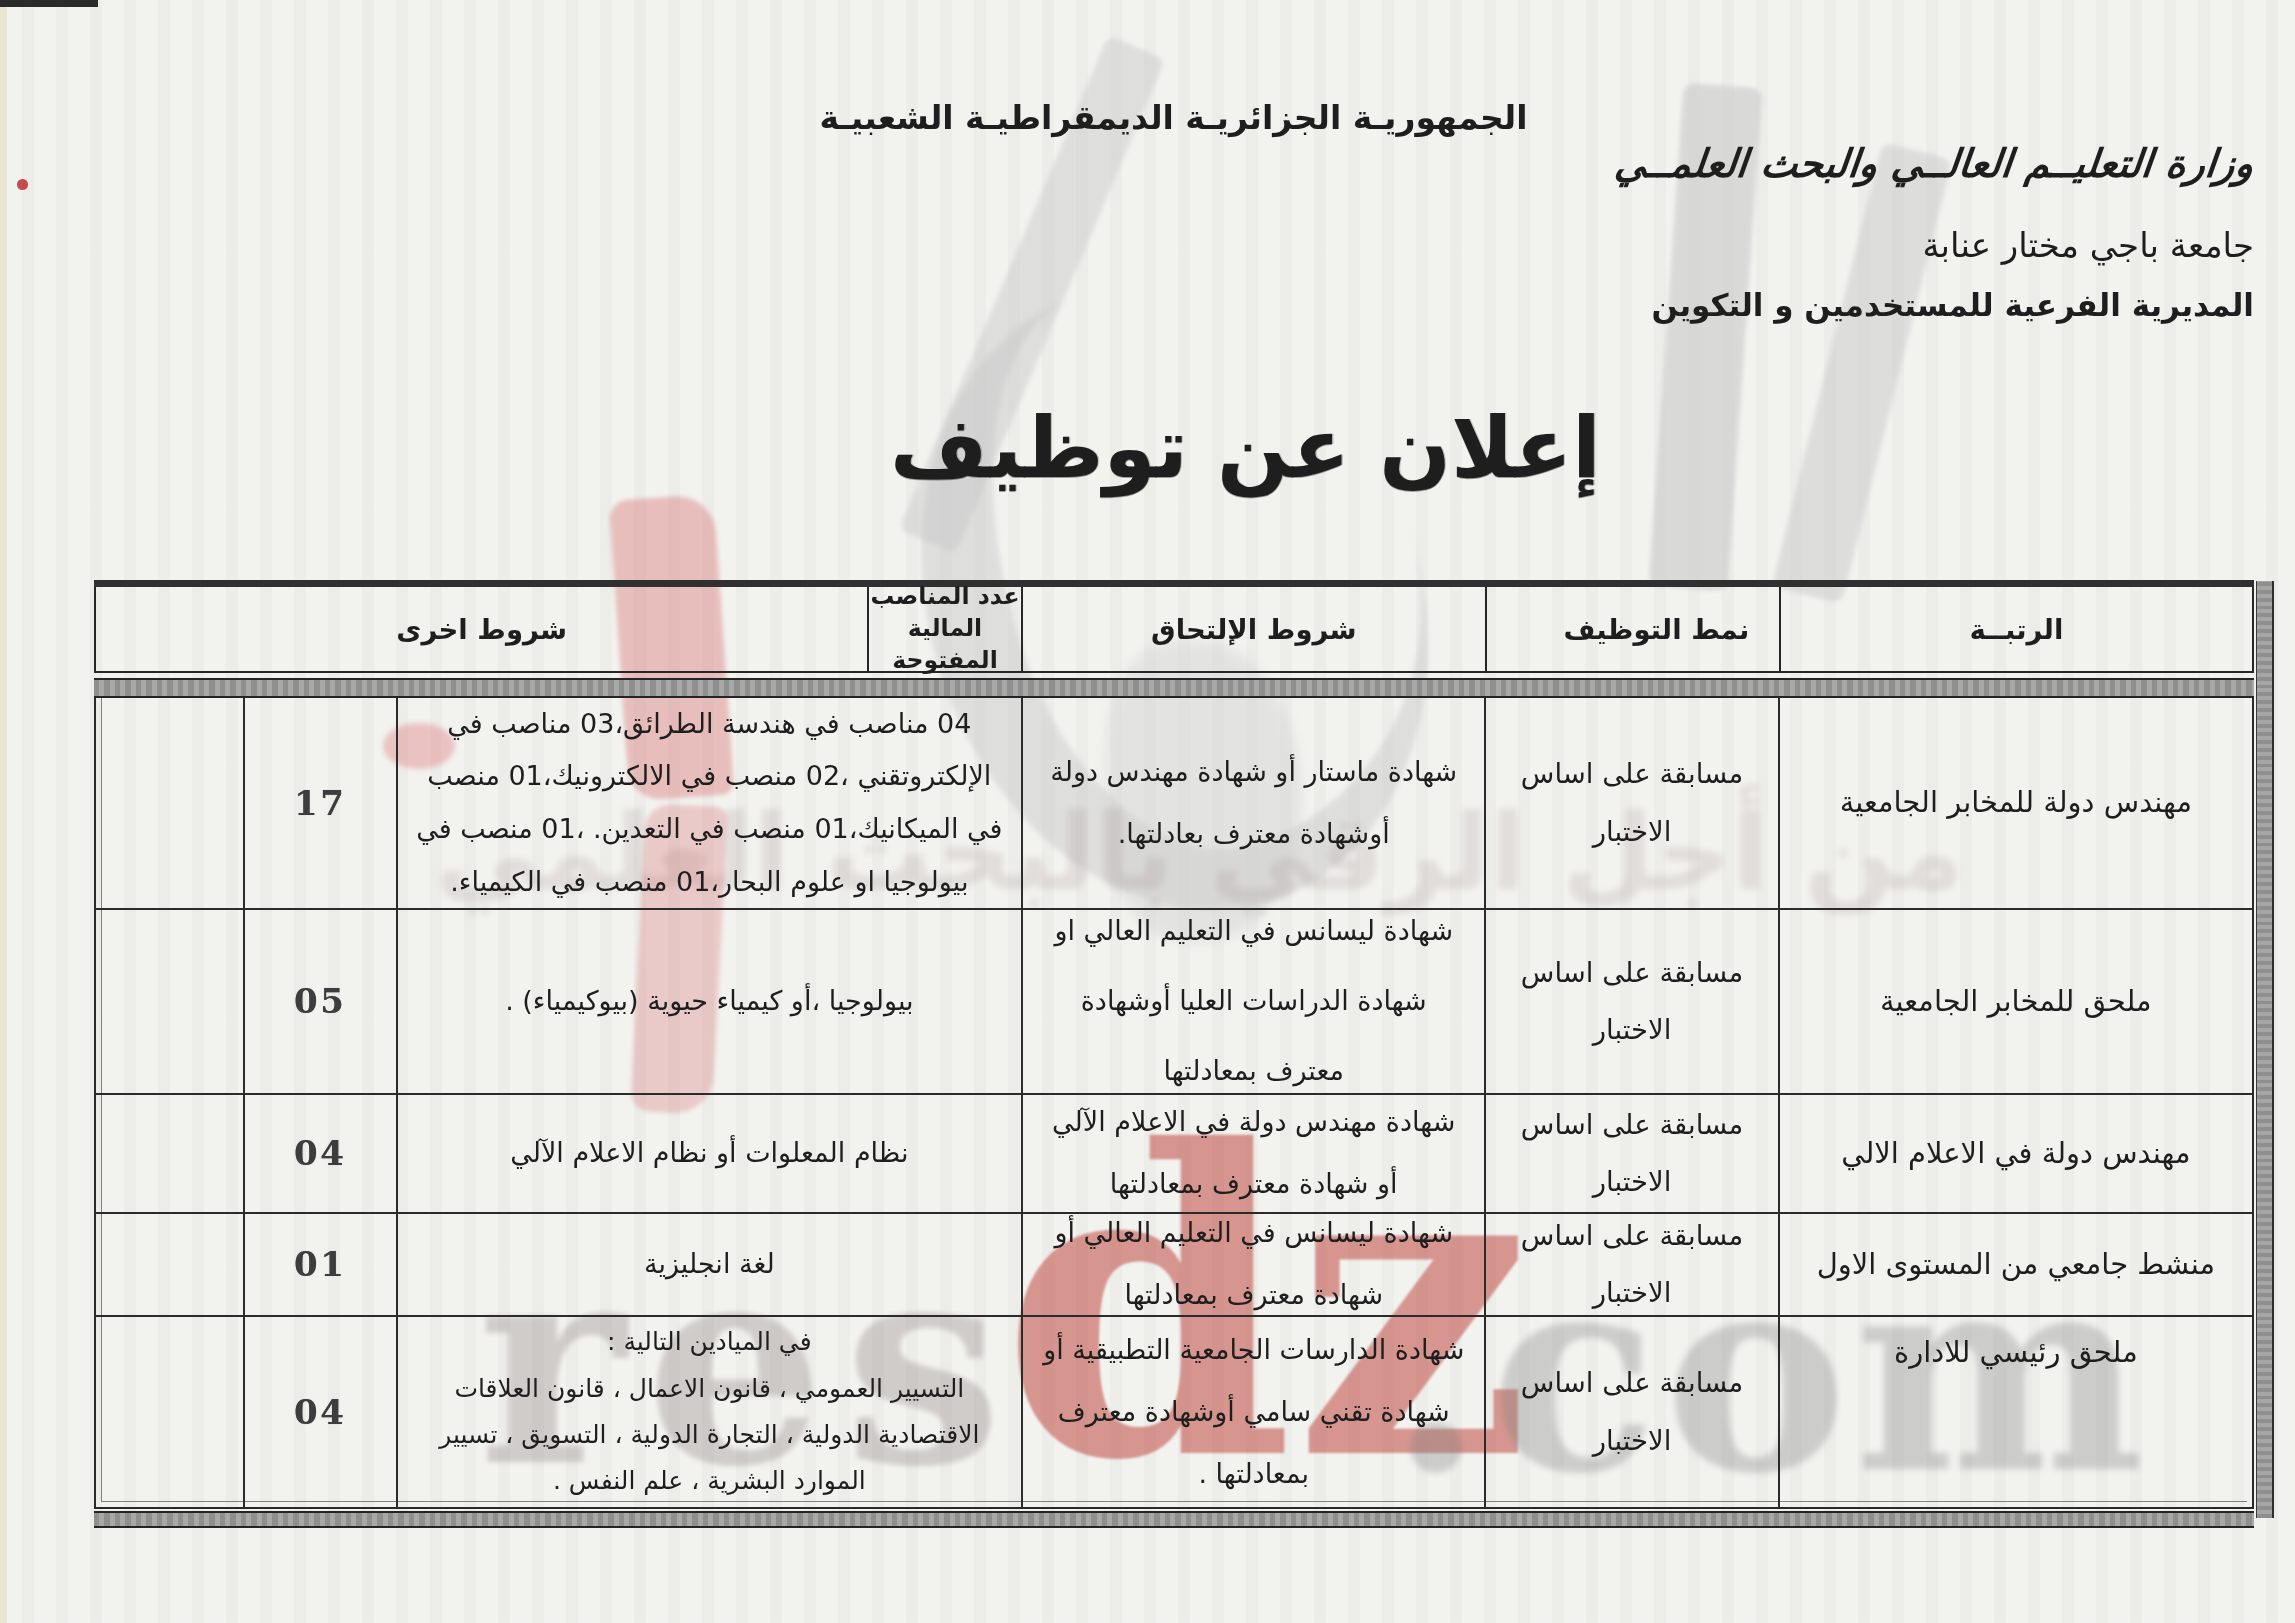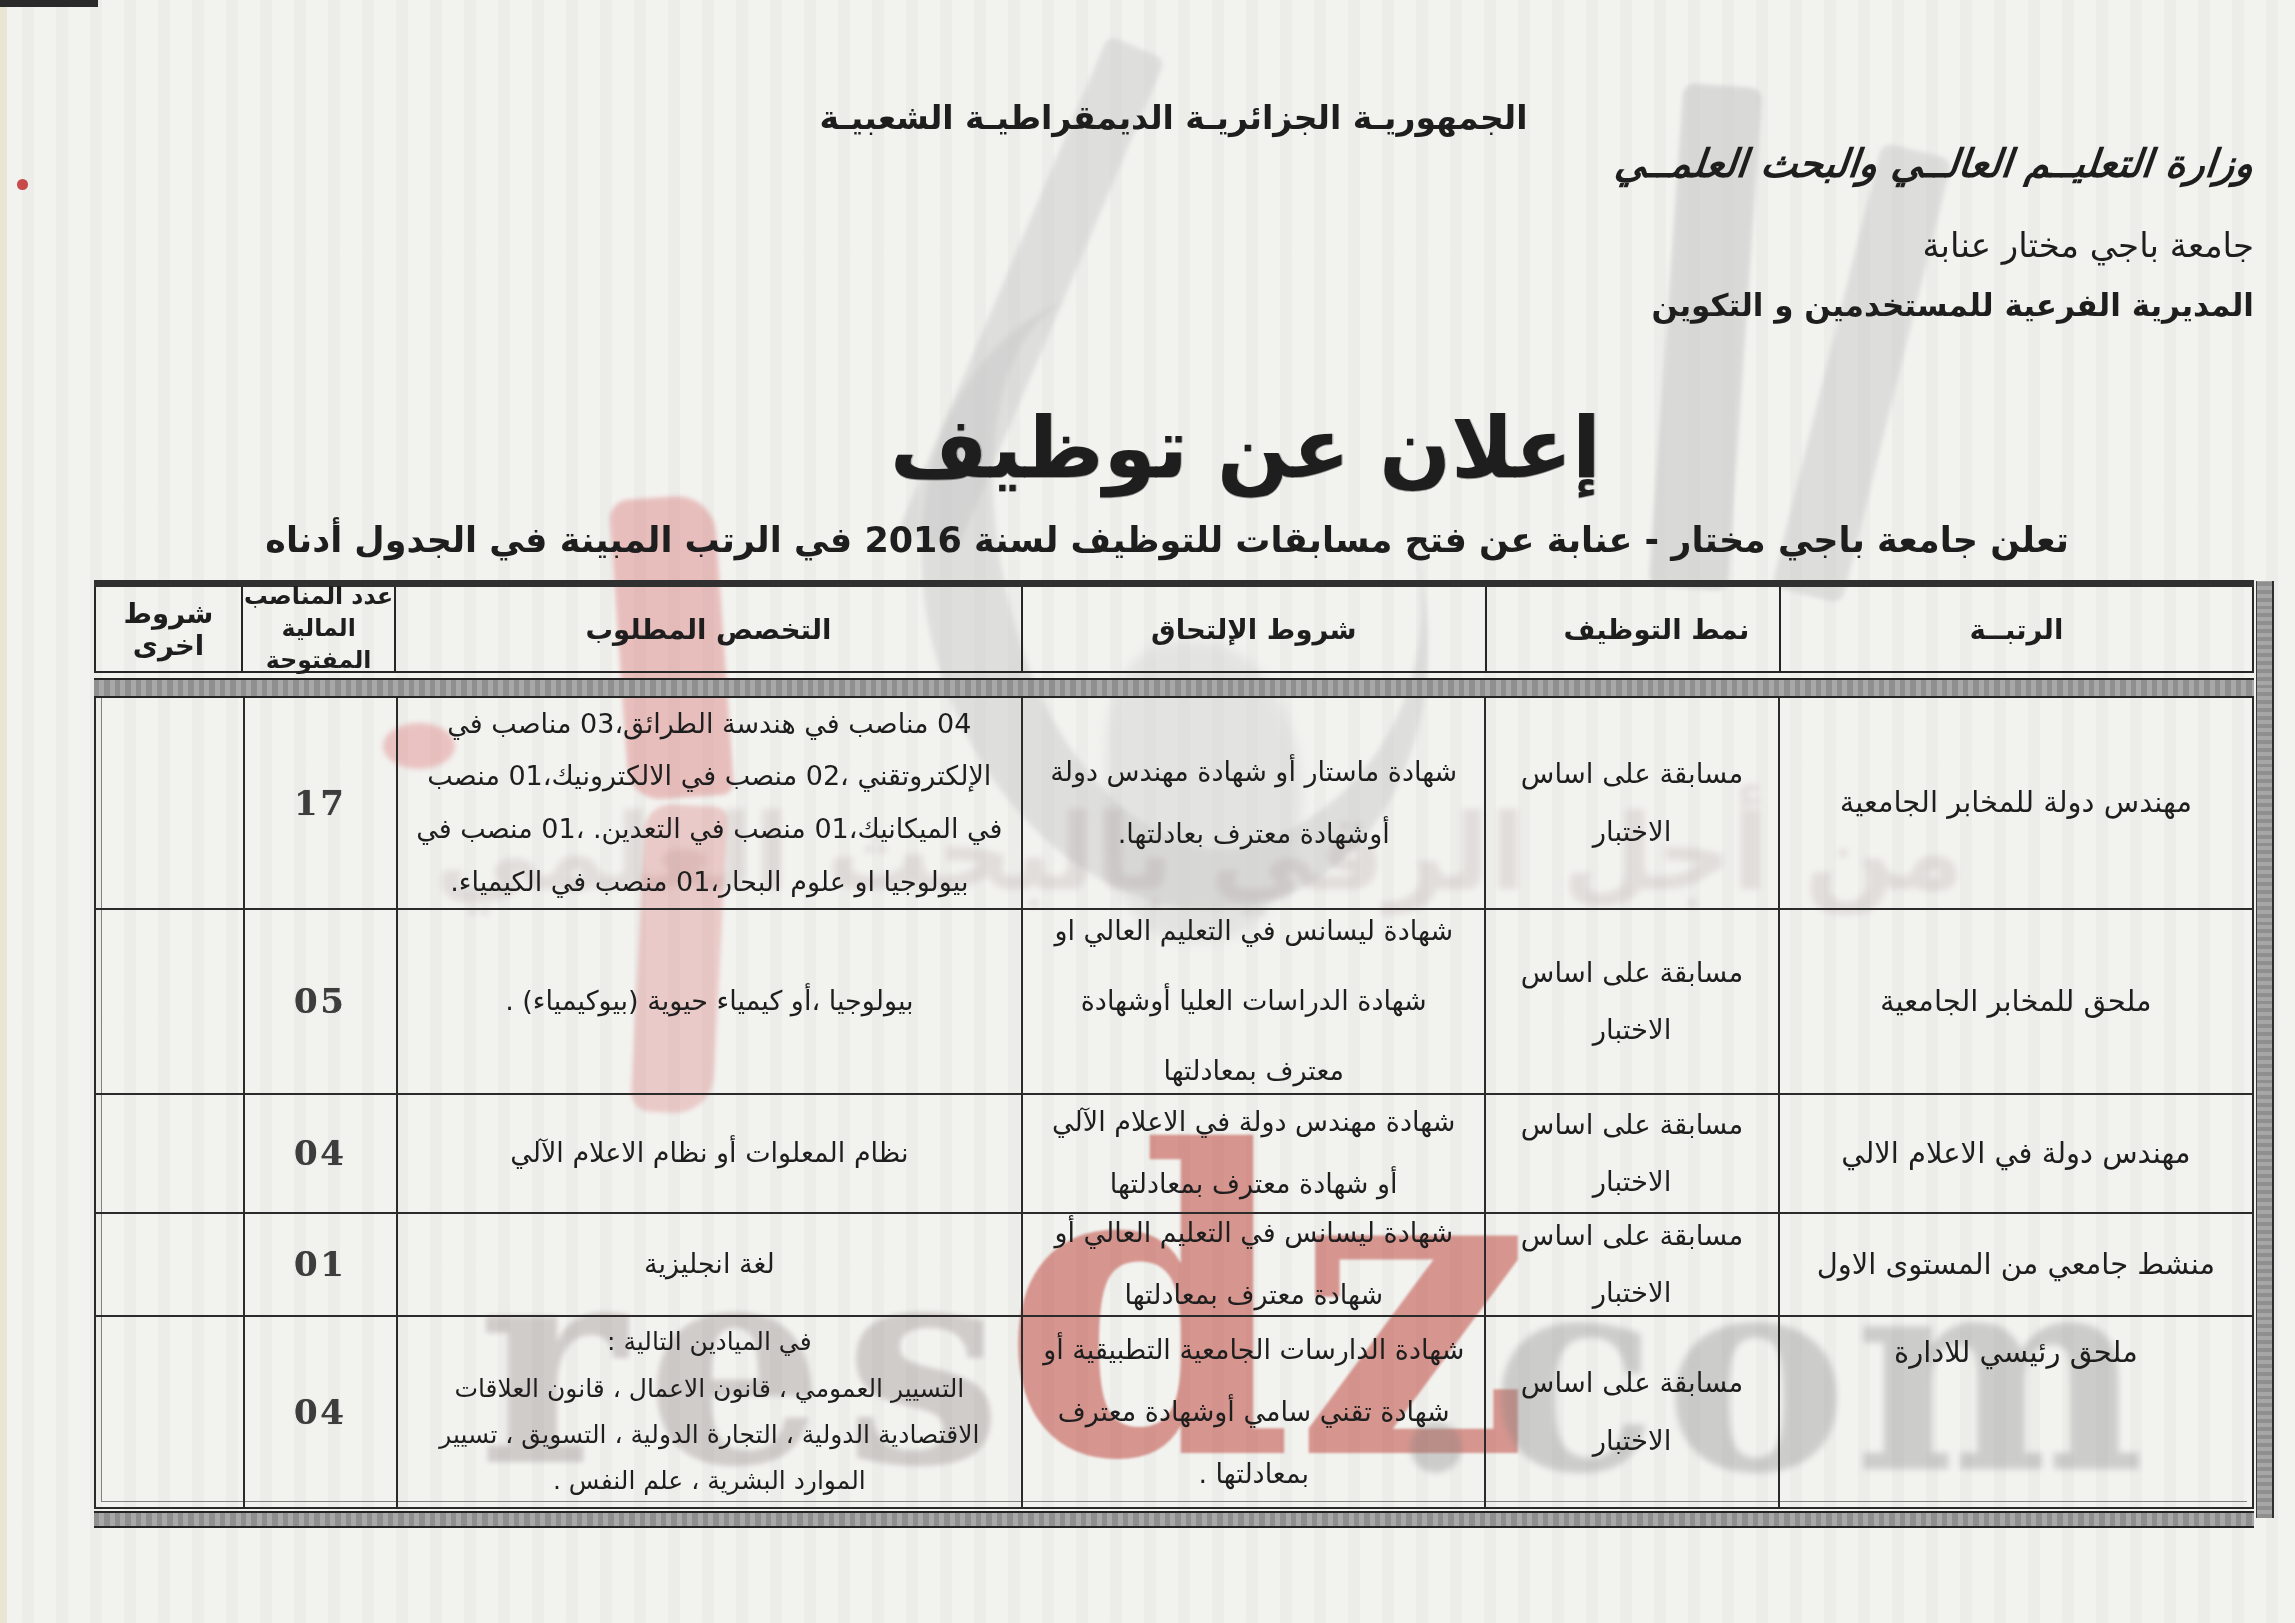--- a/index.html
+++ b/index.html
@@ -170,29 +170,27 @@
 
   <div class="republic">الجمهوريـة الجزائريـة الديمقراطيـة الشعبيـة</div>
 
   <div class="right-block">
     <div class="ministry">وزارة التعليــم العالــي والبحث العلمــي</div>
     <div class="university">جامعة باجي مختار عنابة</div>
     <div class="directorate">المديرية الفرعية للمستخدمين و التكوين</div>
   </div>
 
   <div class="doc-title">إعلان عن توظيف</div>
-  <div class="doc-subtitle">تعلن جامعة باجي مختار - عنابة  عن فتح مسابقات للتوظيف لسنة 2016 في الرتب المبينة في الجدول أدناه</div>
 
   <div class="tbl">
 
     <div class="thead">
       <div class="th c-rank">الرتبــة</div>
       <div class="th c-mode">نمط التوظيف</div>
       <div class="th c-cond">شروط الإلتحاق</div>
-      <div class="th c-spec">التخصص المطلوب</div>
       <div class="th c-pos th-positions">عدد المناصب
 المالية
 المفتوحة</div>
       <div class="th c-other">شروط اخرى</div>
     </div>
 
     <div class="grey-band"></div>
 
     <div class="tbody">
 

